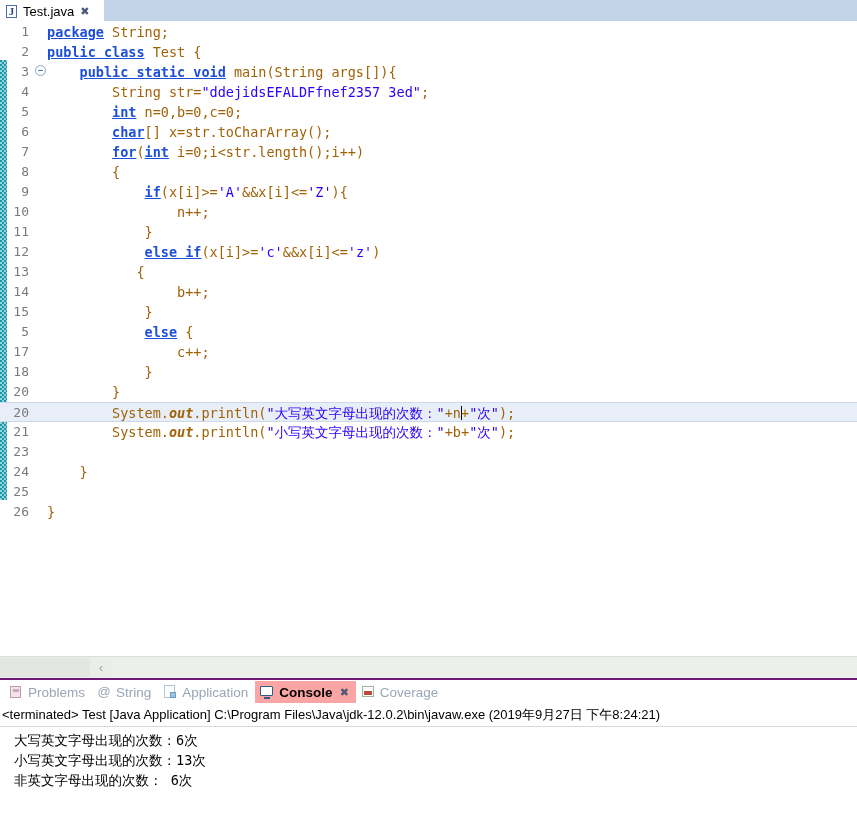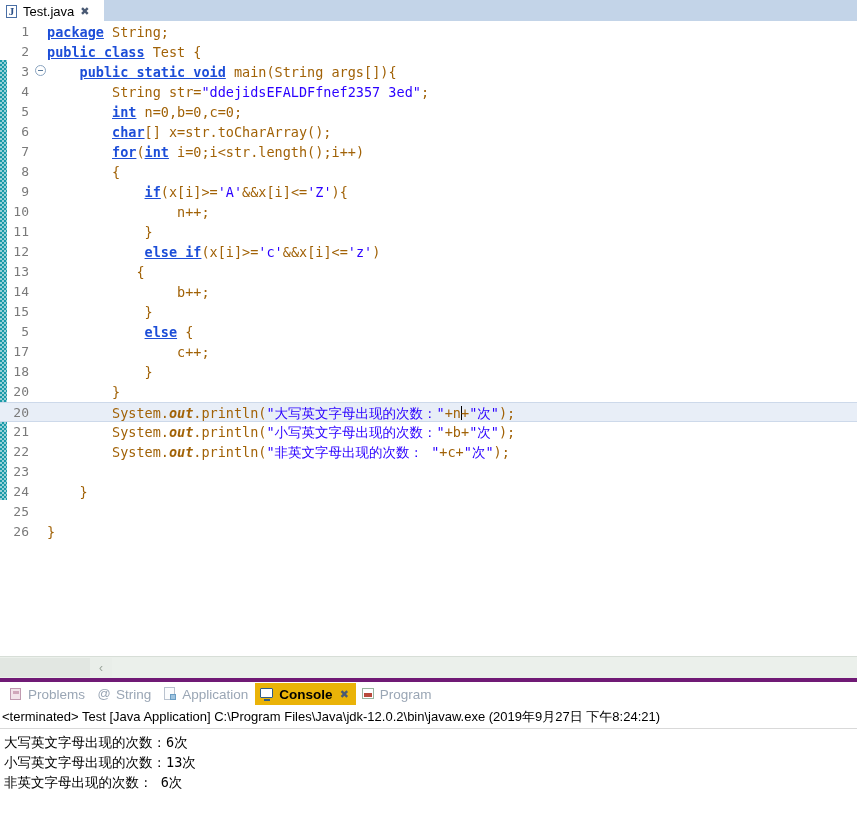--- a/index.html
+++ b/index.html
@@ -209,21 +209,21 @@
     background: #e9eee9;
   }
 
   
   .console-panel {
     position: absolute;
     left: 0; right: 0;
     top: 678px;
     bottom: 0;
     background: #ffffff;
-    border-top: 4px solid #701a75;
+    border-top: 2px solid #701a75;
   }
   .console-tabbar {
     height: 24px;
     background: #ffffff;
     display: flex;
     align-items: center;
     padding-left: 4px;
     position: relative;
   }
   .ctab {
@@ -232,21 +232,21 @@
     height: 22px;
     padding: 0 7px 0 4px;
     box-sizing: border-box;
     color: #9aa6b5;
     font-size: 13.5px;
     white-space: nowrap;
   }
   .ctab.active {
     color: #000000;
     font-weight: bold;
-    background: #eab308;
+    background: #fca5a5;
     text-align: center;
   }
   .ctab .cicon {
     width: 16px; height: 16px;
     margin-right: 4px;
     position: relative;
     flex: 0 0 auto;
   }
   .ctab .cclose {
     margin-left: 7px;
@@ -331,21 +331,21 @@
   .console-out {
     font-family: "DejaVu Sans Mono", monospace;
     font-size: 13.5px;
     color: #000;
     padding-top: 3px;
     background: #ffffff;
   }
   .console-out div {
     line-height: 20px;
     white-space: pre;
-    padding-left: 4px;
+    padding-left: 14px;
   }
 </style>
 </head>
 <body>
 
 <div class="editor-tabbar">
   <div class="editor-tabbar-fill"></div>
   <div class="editor-tab" id="editor-tab" style="width: 104px;">
     <span class="tab-icon">
       <span class="jbox"></span>
@@ -374,21 +374,20 @@
       <div class="code-line"><span class="ln">12</span><span class="src"><span class="plain">            </span><span class="kw">else if</span><span class="plain">(x[i]&gt;=</span><span class="str">'c'</span><span class="plain">&amp;&amp;x[i]&lt;=</span><span class="str">'z'</span><span class="plain">)</span></span></div>
       <div class="code-line"><span class="ln">13</span><span class="src"><span class="plain">           {</span></span></div>
       <div class="code-line"><span class="ln">14</span><span class="src"><span class="plain">                b++;</span></span></div>
       <div class="code-line"><span class="ln">15</span><span class="src"><span class="plain">            }</span></span></div>
       <div class="code-line"><span class="ln">5</span><span class="src"><span class="plain">            </span><span class="kw">else</span><span class="plain"> {</span></span></div>
       <div class="code-line"><span class="ln">17</span><span class="src"><span class="plain">                c++;</span></span></div>
       <div class="code-line"><span class="ln">18</span><span class="src"><span class="plain">            }</span></span></div>
       <div class="code-line"><span class="ln">20</span><span class="src"><span class="plain">        }</span></span></div>
       <div class="code-line hl"><span class="ln">20</span><span class="src"><span class="plain">        System.</span><span class="fld">out</span><span class="plain">.println(</span><span class="str">"大写英文字母出现的次数："</span><span class="plain">+n</span><span class="caret"></span><span class="plain">+</span><span class="str">"次"</span><span class="plain">);</span></span></div>
       <div class="code-line"><span class="ln">21</span><span class="src"><span class="plain">        System.</span><span class="fld">out</span><span class="plain">.println(</span><span class="str">"小写英文字母出现的次数："</span><span class="plain">+b+</span><span class="str">"次"</span><span class="plain">);</span></span></div>
-      <div class="code-line"><span class="ln">22</span><span class="src"><span class="plain">        System.</span><span class="fld">out</span><span class="plain">.println(</span><span class="str">"非英文字母出现的次数： "</span><span class="plain">+c+</span><span class="str">"次"</span><span class="plain">);</span></span></div>
       <div class="code-line"><span class="ln">23</span><span class="src"><span class="plain"></span></span></div>
       <div class="code-line"><span class="ln">24</span><span class="src"><span class="plain">    }</span></span></div>
       <div class="code-line"><span class="ln">25</span><span class="src"><span class="plain"></span></span></div>
       <div class="code-line"><span class="ln">26</span><span class="src"><span class="plain">}</span></span></div>
     </div>
 </div>
 
 <div class="editor-hscroll">
   <div class="hscroll-thumb"></div>
   <div class="hscroll-arrow">‹</div>
@@ -418,21 +417,21 @@
         <span class="cicon">
           <span class="ic-console"></span>
         </span>
         <span>Console</span>
         <span class="cclose">✖</span>
       </div>
       <div class="ctab">
         <span class="cicon">
           <span class="ic-coverage"></span>
         </span>
-        <span>Program</span>
+        <span>Coverage</span>
       </div>
     </div>
   <div class="console-launch">&lt;terminated&gt; Test [Java Application] C:\Program Files\Java\jdk-12.0.2\bin\javaw.exe (2019年9月27日 下午8:24:21)</div>
   <div class="console-out" id="console-out">
       <div>大写英文字母出现的次数：6次</div>
       <div>小写英文字母出现的次数：13次</div>
       <div>非英文字母出现的次数： 6次</div>
     </div>
 </div>
 

